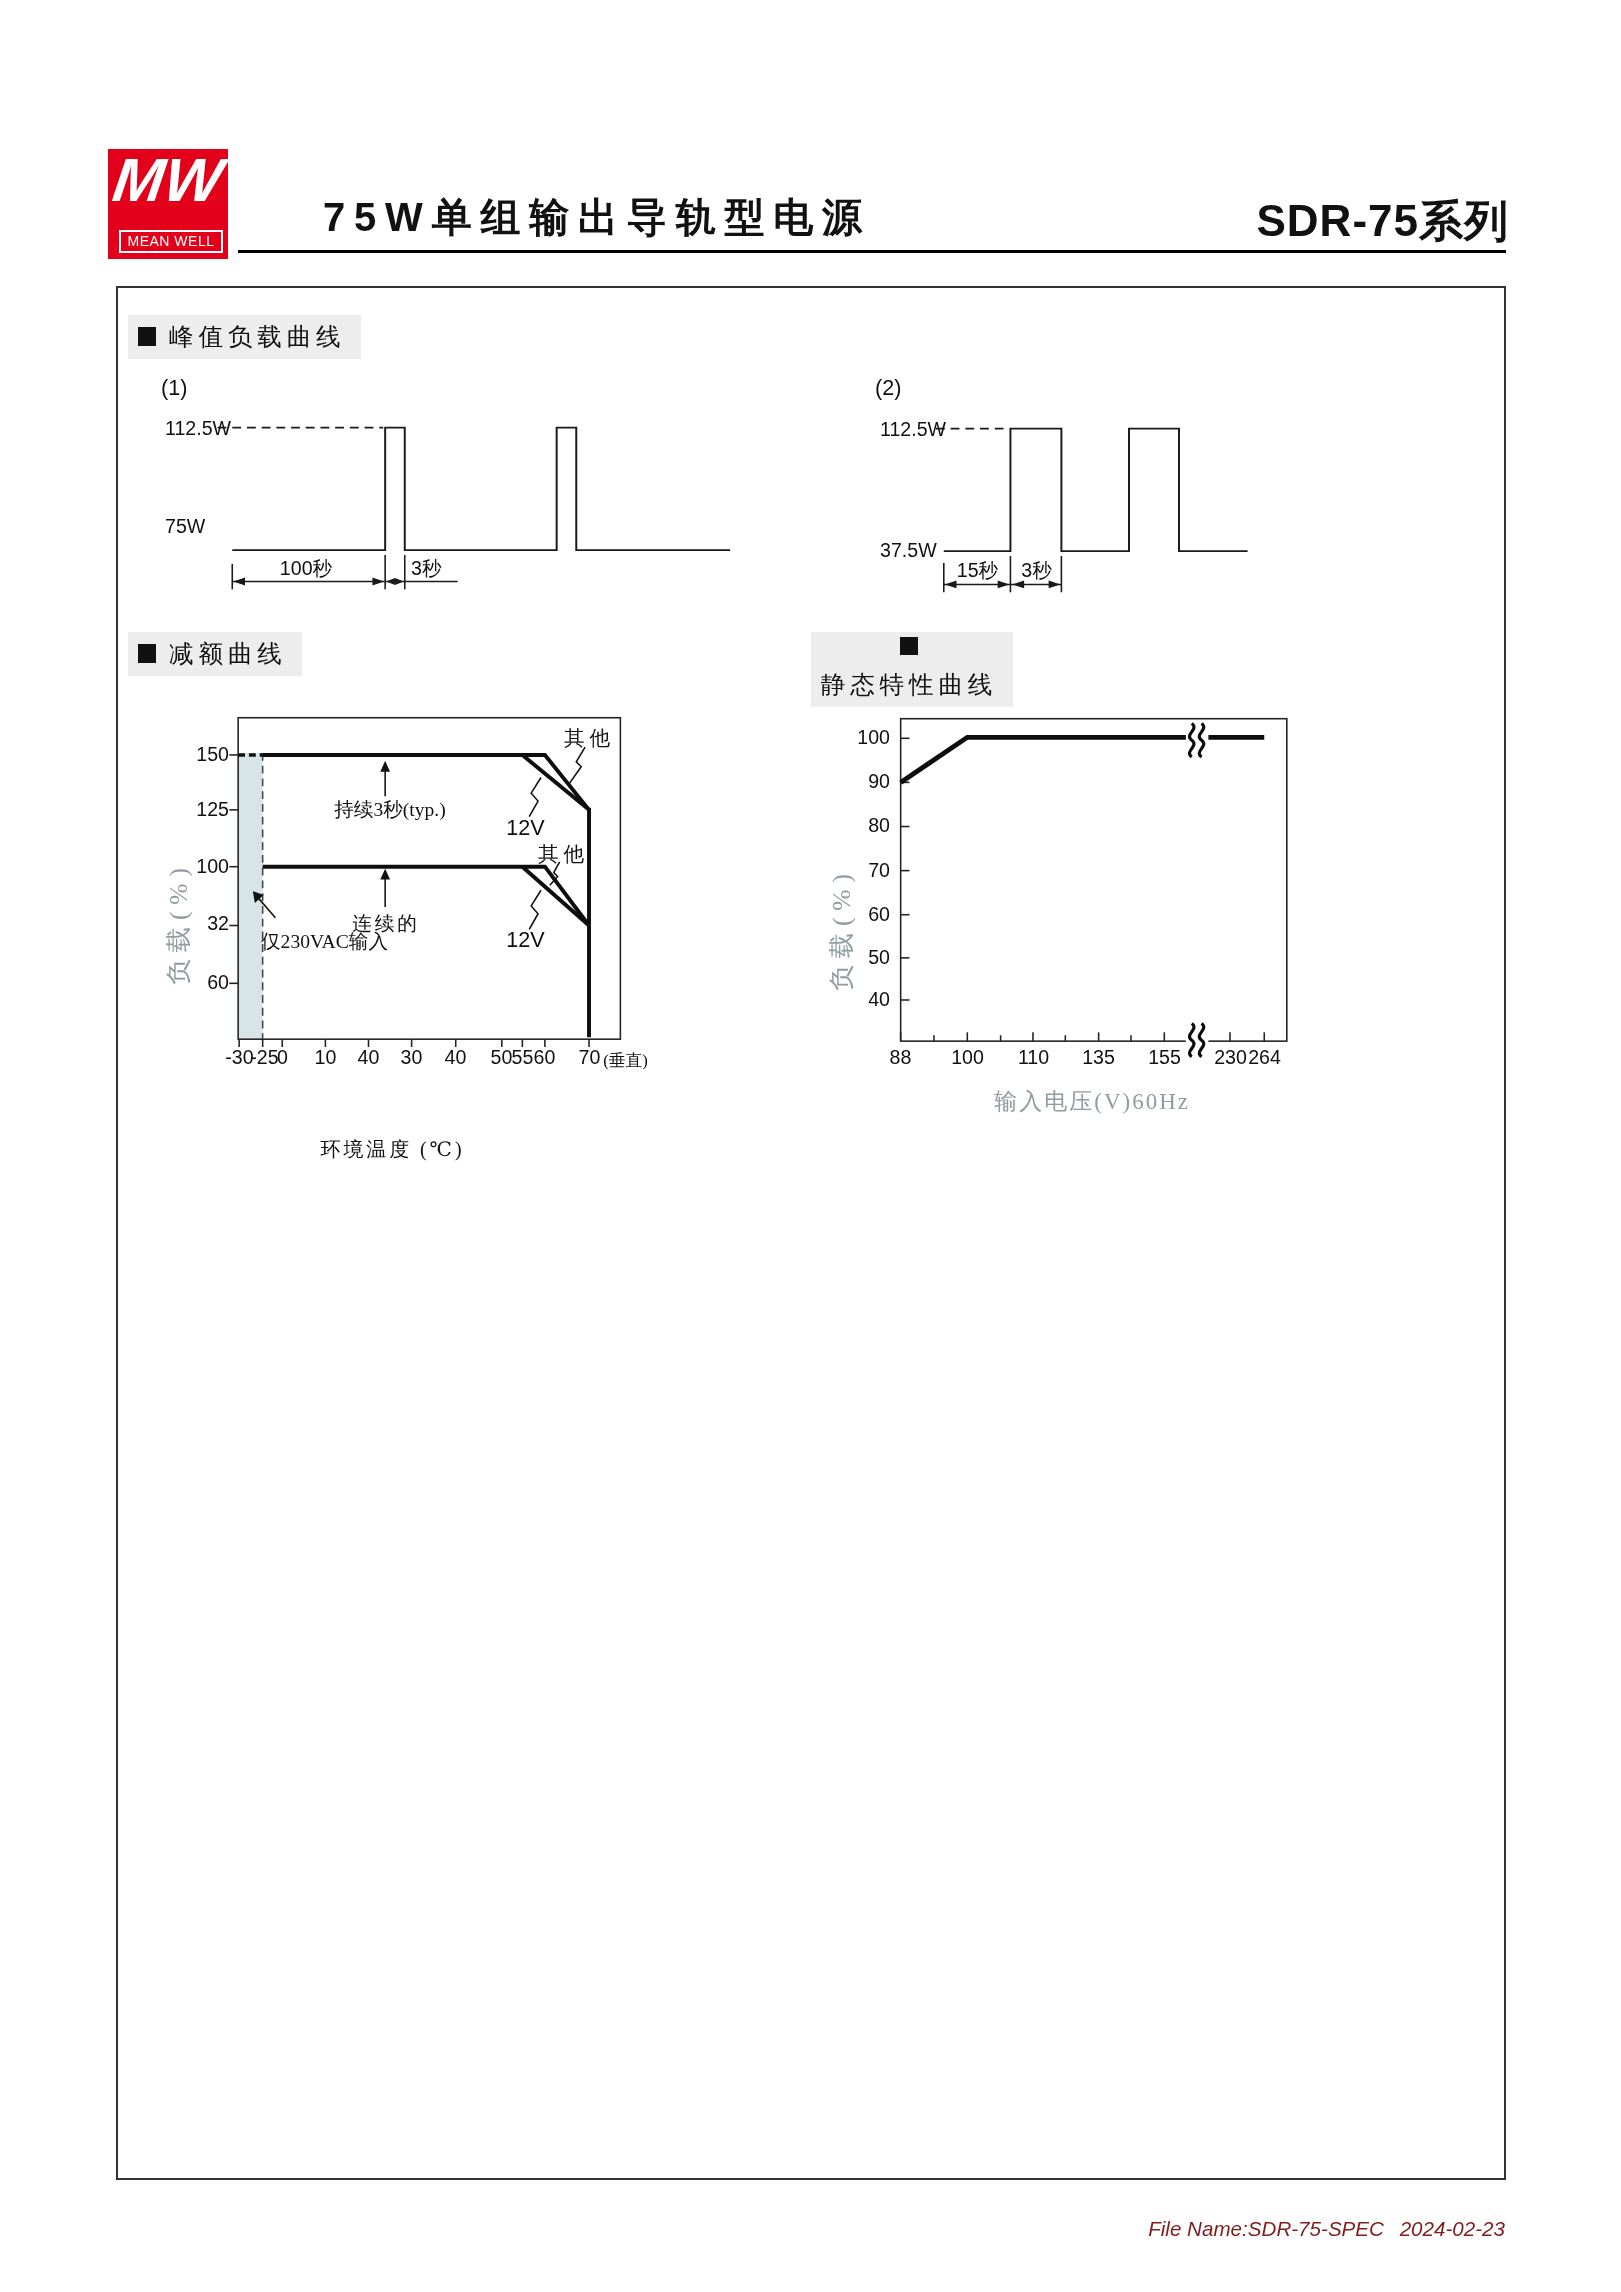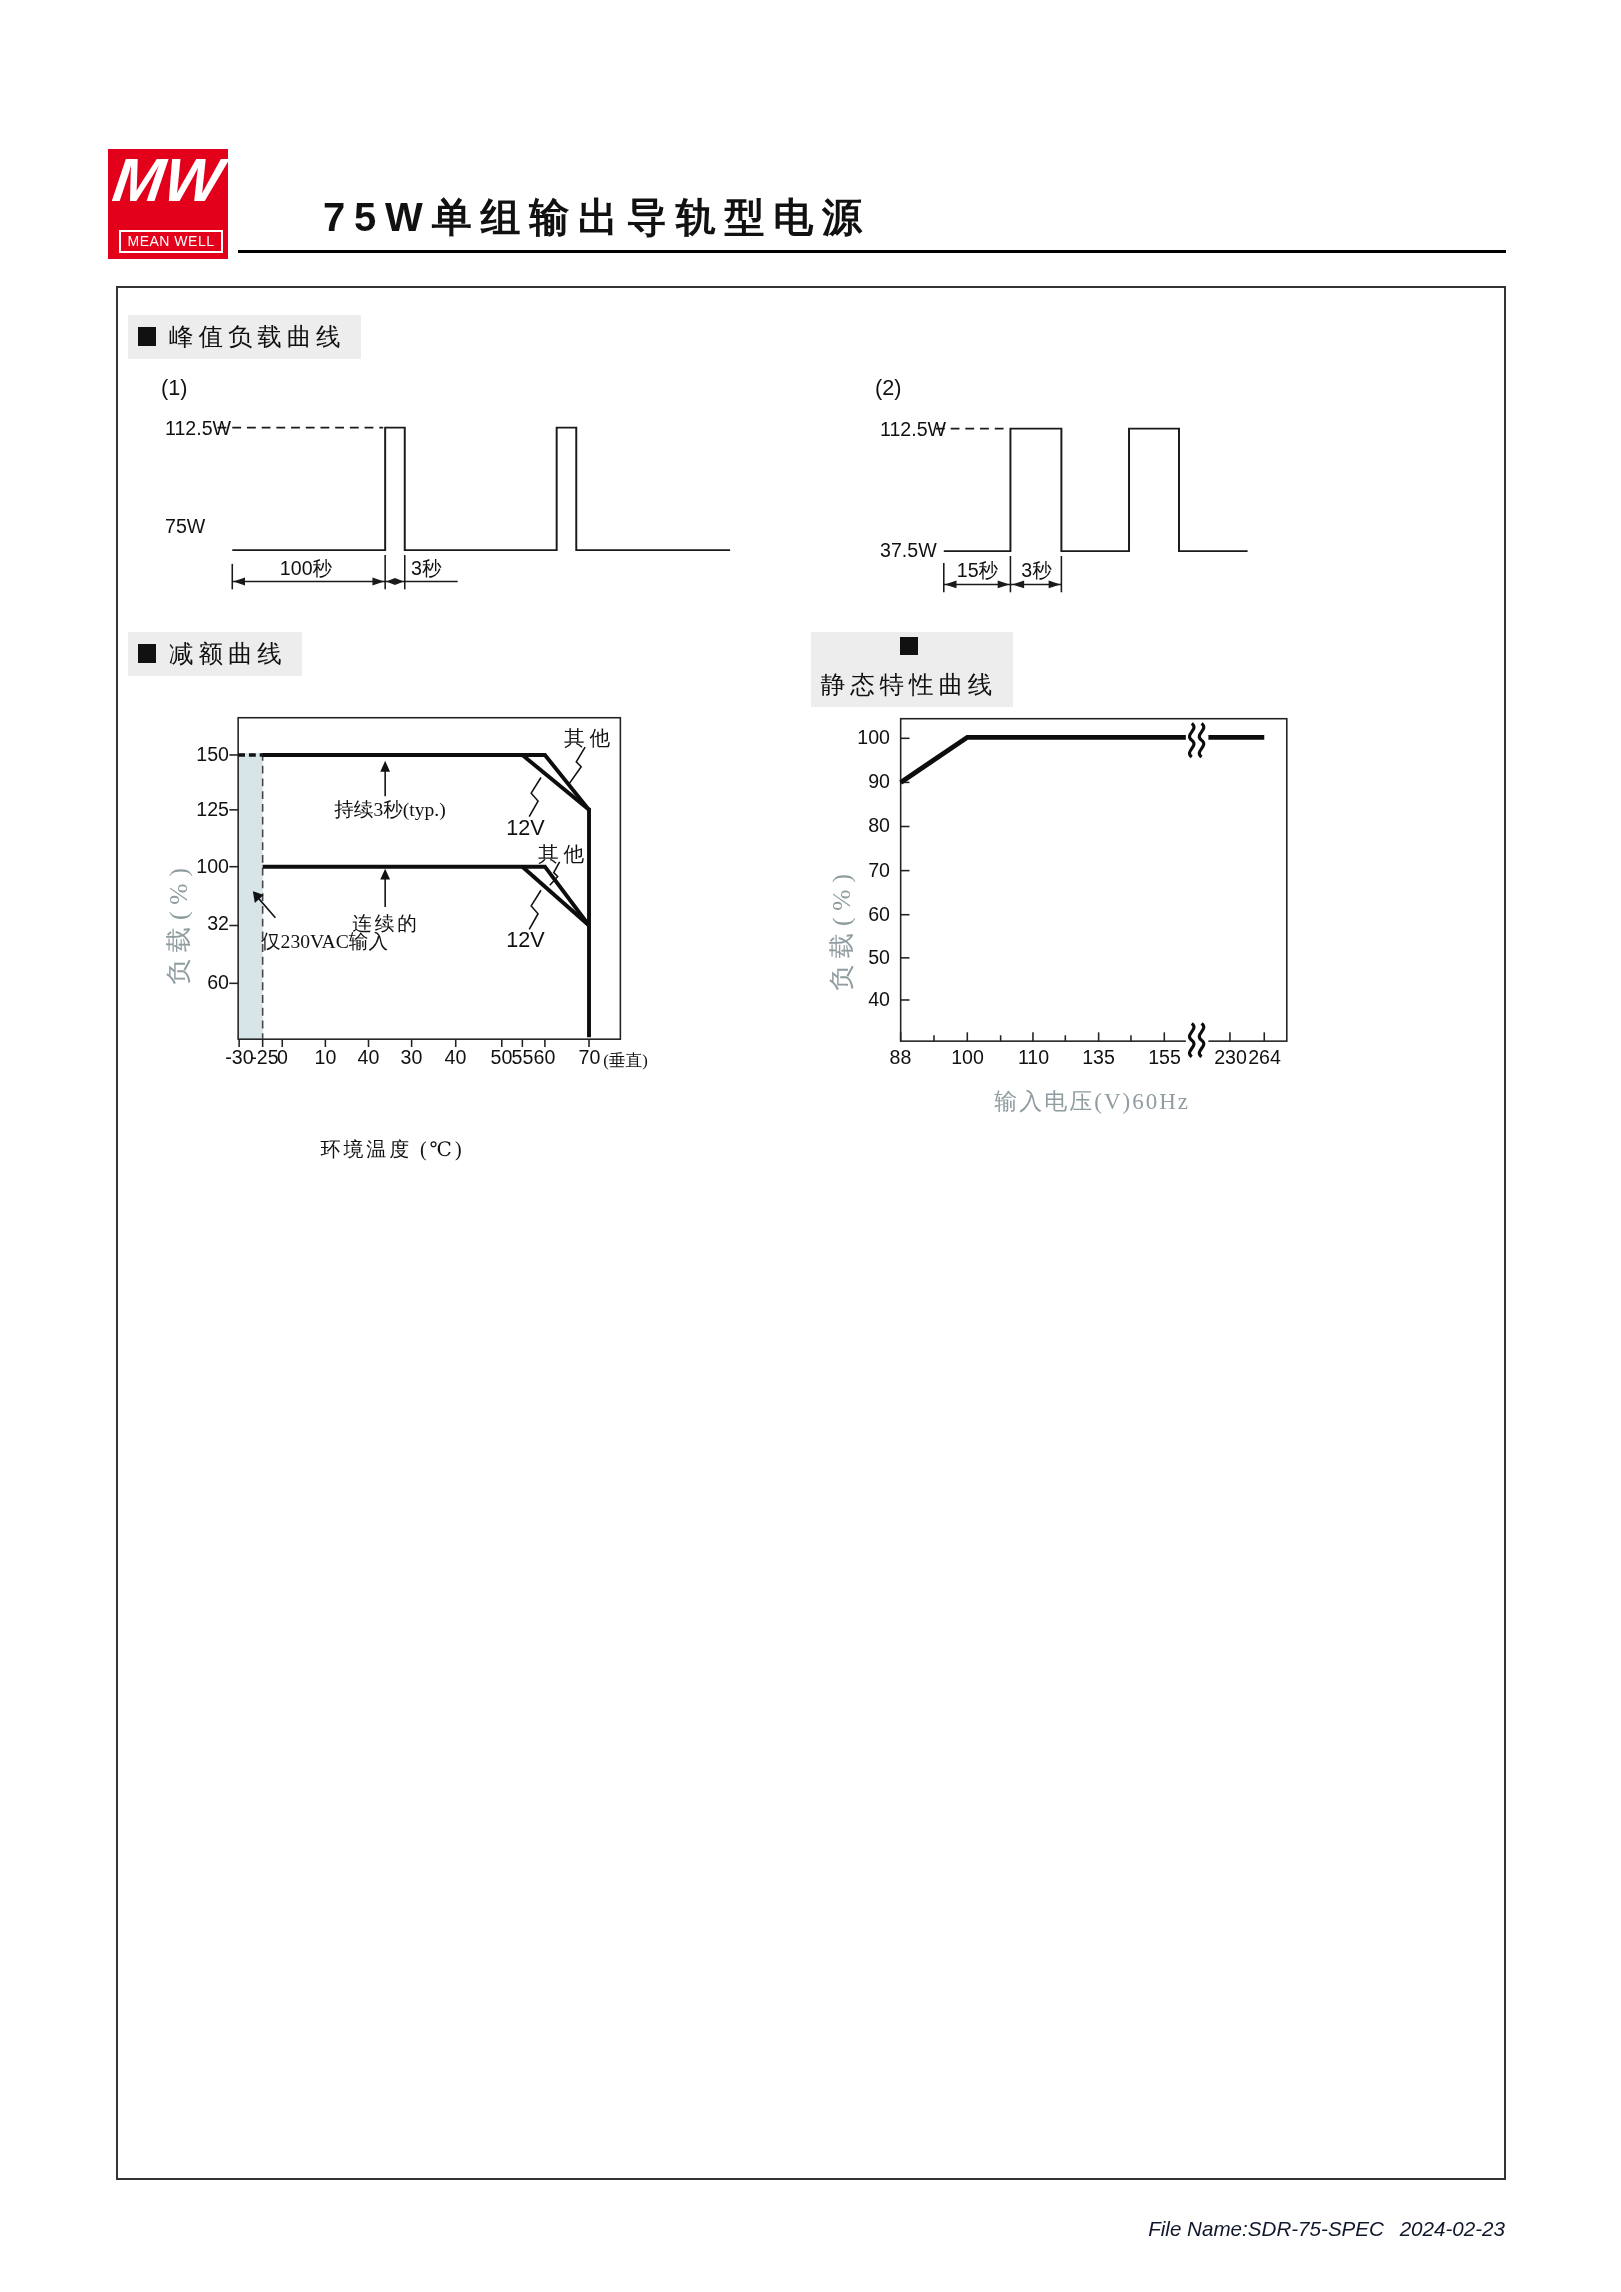--- a/index.html
+++ b/index.html
@@ -18,35 +18,36 @@
   #logo .brand{position:absolute;left:4.9px;right:4.9px;bottom:5.9px;border:2px solid #fff;
             color:#fff;font-weight:normal;font-size:14px;text-align:center;line-height:19.6px;letter-spacing:0.5px;margin-left:6px;}
   #title{position:absolute;left:323px;top:190px;font-size:40px;font-weight:bold;letter-spacing:8.8px;}
   #series{position:absolute;right:112px;top:192px;font-size:44px;font-weight:bold;letter-spacing:1px;}
   #hrule{position:absolute;left:238px;top:250px;width:1268px;height:2.9px;background:#000;}
   #bigbox{position:absolute;left:116px;top:286px;width:1386px;height:1890px;border:2px solid #333;}
   .sechdr{position:absolute;background:#ededed;display:inline-flex;align-items:center;
           gap:12.7px;padding:4.9px 15.7px 5.9px 9.8px;font-size:24.5px;letter-spacing:4.9px;}
   .sqr{display:inline-block;width:18.6px;height:18.6px;background:#111;flex:0 0 auto;}
   svg{position:absolute;left:0;top:0;}
-  .foot{position:absolute;right:116px;top:2217px;font-style:italic;font-size:20.6px;color:#0f172a;
+  .foot{position:absolute;right:116px;top:2217px;font-style:italic;font-size:20.6px;color:#7f1d1d;
         display:flex;gap:15.7px;justify-content:space-between;}
   .vlab{transform:translate(-50%,-50%) rotate(-90deg);transform-origin:center;
         font-size:25.5px;letter-spacing:6.9px;}
 </style>
 </head>
 <body>
 
 <div id="page">
 
   <div id="logo">
     <span class="mw">MW</span>
     <span class="brand">MEAN WELL</span>
   </div>
   <div id="title">75W单组输出导轨型电源</div>
+  <div id="series">SDR-75系列</div>
   <div id="hrule"></div>
 
   <div id="bigbox"></div>
 
   <div class="sechdr cjk" style="left:128px;top:315px;">
     <span class="sqr"></span>
     <span>峰值负载曲线</span>
   </div>
   <div class="sechdr cjk" style="left:128px;top:632px;">
     <span class="sqr"></span>

